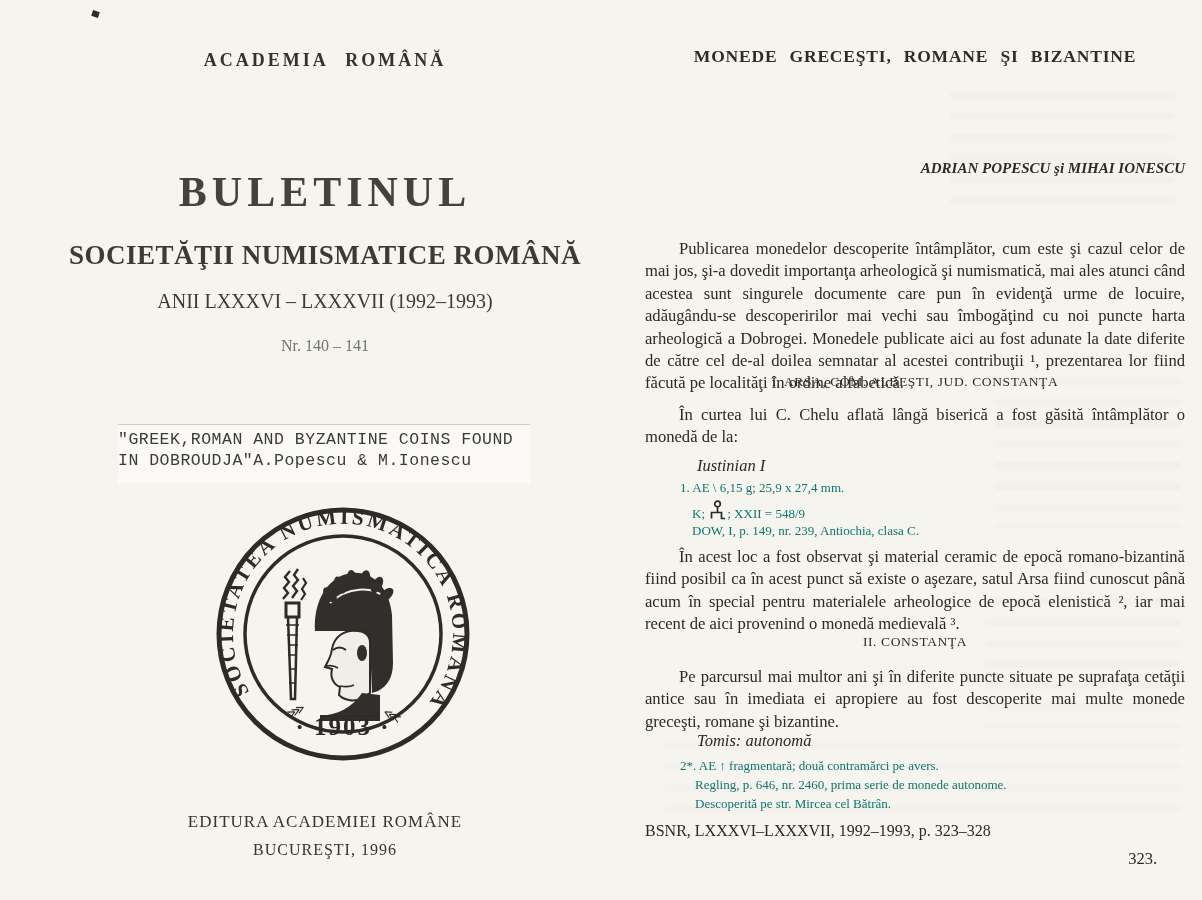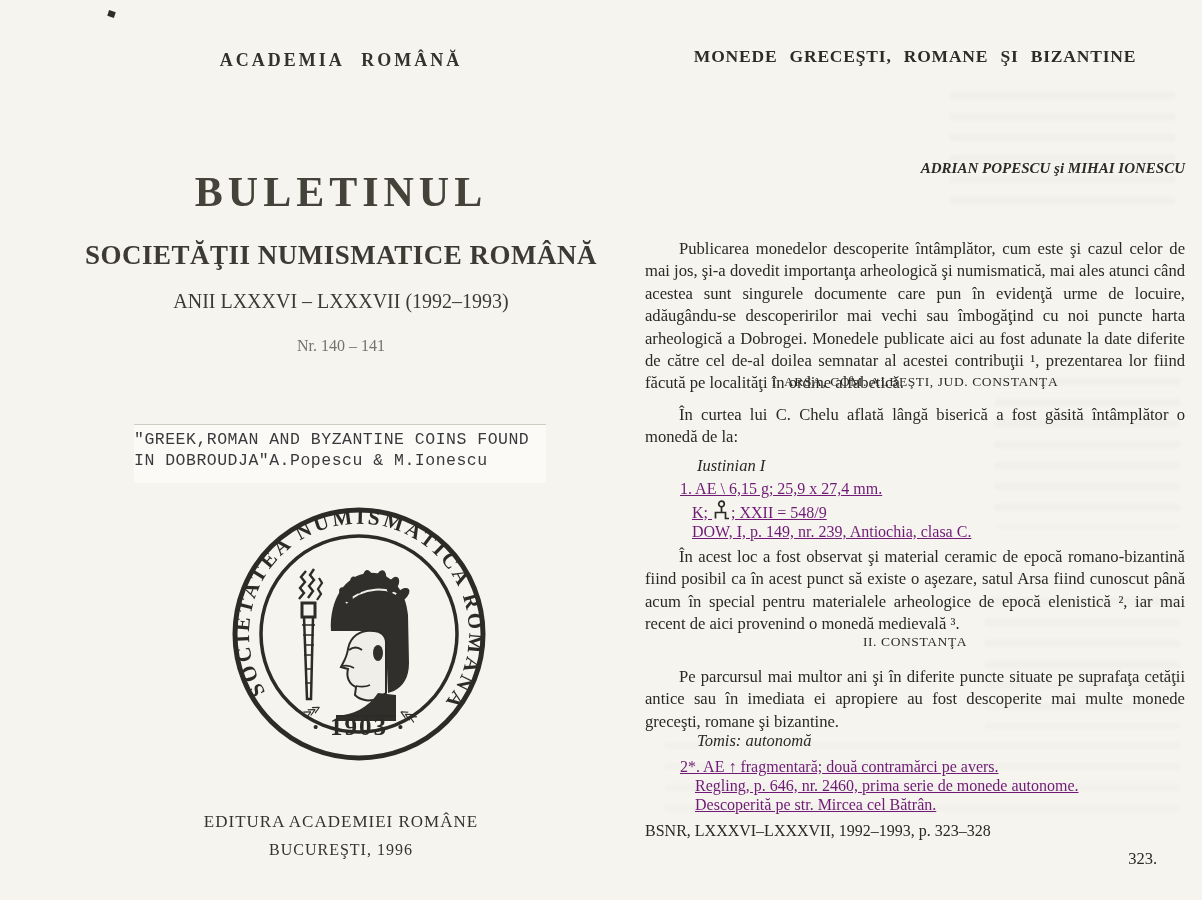--- a/index.html
+++ b/index.html
@@ -4,21 +4,21 @@
 <style>
   html,body{margin:0;padding:0;}
   body{
     width:1202px;height:900px;position:relative;overflow:hidden;
     background:#f5f4ef;
     font-family:"Liberation Serif", serif;
     color:#2b2923;
   }
   .abs{position:absolute;}
   
-  .left-page{position:absolute;left:16px;top:0;width:620px;height:752px;}
+  .left-page{position:absolute;left:0;top:0;width:620px;height:752px;}
   .lp-center{left:25px;width:600px;text-align:center;}
   .academia{top:50px;font-size:18px;font-weight:bold;letter-spacing:3px;word-spacing:10px;color:#34322c;}
   .main-title{top:168px;font-size:42px;font-weight:bold;letter-spacing:5px;color:#454239;}
   .sub-title{top:240px;font-size:27px;font-weight:bold;letter-spacing:.5px;color:#3c3a33;}
   .years{top:290px;font-size:20px;color:#3c3a33;}
   .issue{top:337px;font-size:16px;color:#737373;}
   .typed-strip{
     left:118px;top:424px;width:412px;height:54px;
     background:#fbfaf6;border-top:1px solid #cfccc4;
     text-align:left;padding-top:4px;
@@ -37,21 +37,21 @@
   .art-title{top:45px;text-align:center;font-size:17.5px;font-weight:bold;
     letter-spacing:.8px;word-spacing:7px;line-height:23px;color:#2e2c26;}
   .authors{top:160px;text-align:right;font-style:italic;font-weight:bold;font-size:15px;color:#2e2c26;}
   .body-par{font-size:16.6px;line-height:22.4px;text-align:justify;text-indent:34px;color:#2b2923;}
   .par1{top:238px;}
   .sec-head{text-align:center;font-size:13.5px;letter-spacing:.6px;color:#2e2c26;}
   .sec1{top:374px;}
   .par2{top:404px;}
   .coin-ruler{font-style:italic;font-size:16.5px;}
   .ruler1{top:456px;left:77px;}
-  .coin-line{font-size:16px;color:#701a75;text-decoration:underline;}
+  .coin-line{font-size:13px;color:#0f766e;}
   .c1l1{top:480px;left:60px;}
   .c1l2{top:500px;left:72px;}
   .c1l3{top:523px;left:72px;}
   .par3{top:546px;}
   .sec2{top:634px;}
   .par4{top:666px;}
   .ruler2{top:731px;left:77px;}
   .c2l1{top:758px;left:60px;}
   .c2l2{top:777px;left:75px;}
   .c2l3{top:796px;left:75px;}

